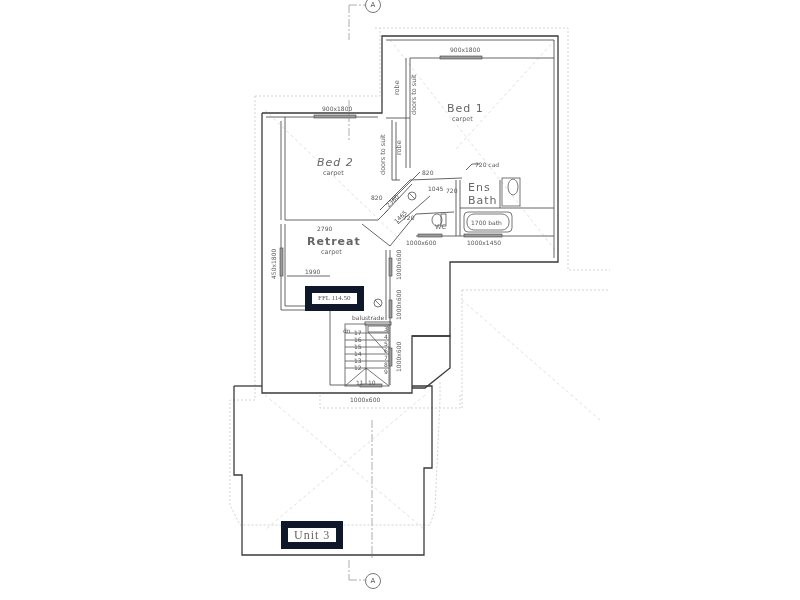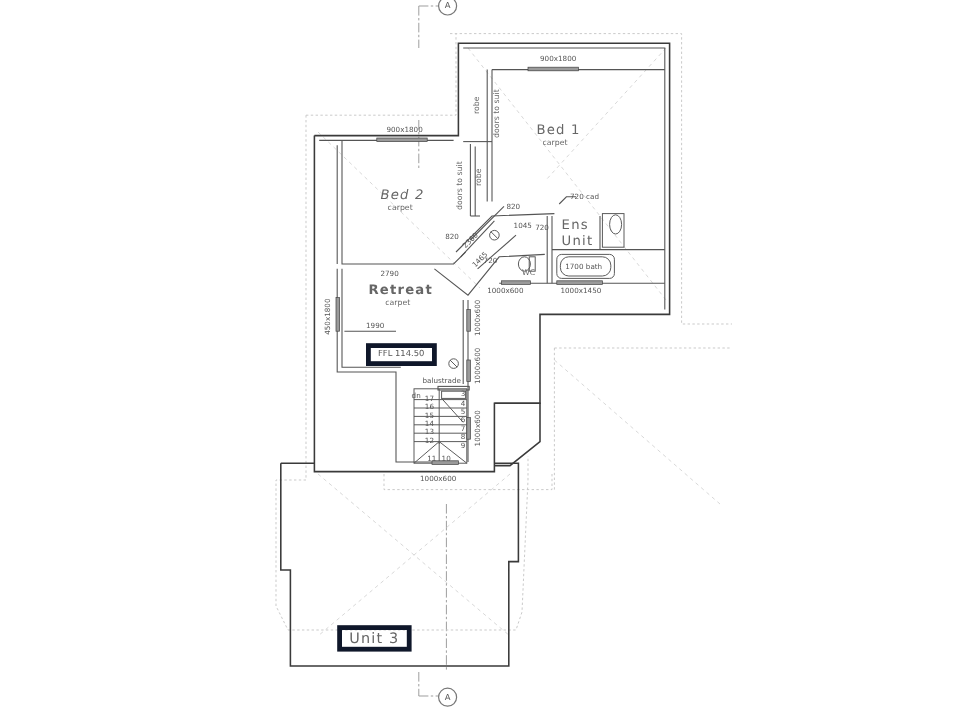--- a/index.html
+++ b/index.html
@@ -10,21 +10,21 @@
     .roof { fill: none; stroke: #c8c8c8; stroke-width: 0.8; stroke-dasharray: 2 2; }
     .roofhip { fill: none; stroke: #d6d6d6; stroke-width: 0.8; stroke-dasharray: 3 3; }
     .axis { fill: none; stroke: #9a9a9a; stroke-width: 0.8; stroke-dasharray: 8 2 2 2; }
     .window { fill: #9a9a9a; stroke: #444; stroke-width: 0.6; }
     .fixture { fill: none; stroke: #555; stroke-width: 0.8; }
     .lbl { position: absolute; color: #555; white-space: nowrap; line-height: 1; }
     .room { font-size: 11px; letter-spacing: 1px; color: #666; }
     .sub { font-size: 6.5px; color: #666; }
     .dim { font-size: 6px; color: #555; }
     .vert { transform-origin: left top; transform: rotate(-90deg); }
-    .box { border: 4px solid #0f172a; padding: 2px 6px; }
+    .box { border: 7px solid #0f172a; padding: 2px 6px; font-family: Liberation Serif, serif; }
     .marker { position: absolute; width: 14px; height: 14px; border: 1px solid #777; border-radius: 50%; font-size: 7px; color: #555; text-align: center; line-height: 14px; background: #fff; }
   </style>
 </head>
 <body>
 
 <svg id="plan" viewBox="0 0 800 600" xmlns="http://www.w3.org/2000/svg">
 
   <g>
     <line class="axis" x1="349" y1="5" x2="349" y2="40"></line>
     <line class="axis" x1="349" y1="5" x2="366" y2="5"></line>
@@ -150,21 +150,21 @@
 <div class="marker" style="left:365px; top:-3px;">A</div>
 <div class="marker" style="left:365px; top:573px;">A</div>
 
 <div class="lbl room" style="left:447px; top:103px;">Bed 1</div>
 <div class="lbl sub" style="left:452px; top:116px;">carpet</div>
 <div class="lbl room" style="left:317px; top:157px;font-style:italic;">Bed 2</div>
 <div class="lbl sub" style="left:323px; top:170px;">carpet</div>
 <div class="lbl room" style="left:307px; top:236px;font-weight:bold;">Retreat</div>
 <div class="lbl sub" style="left:321px; top:249px;">carpet</div>
 <div class="lbl room" style="left:468px; top:182px;">Ens</div>
-<div class="lbl room" style="left:468px; top:195px;">Unit</div>
+<div class="lbl room" style="left:468px; top:195px;">Bath</div>
 <div class="lbl sub" style="left:435px; top:224px;">WC</div>
 
 <div class="lbl sub vert" style="left:394px; top:95px;">robe</div>
 <div class="lbl sub vert" style="left:411px; top:115px;">doors to suit</div>
 <div class="lbl sub vert" style="left:396px; top:155px;">robe</div>
 <div class="lbl sub vert" style="left:380px; top:175px;">doors to suit</div>
 <div class="lbl dim" style="left:475px; top:162px;">720 cad</div>
 <div class="lbl dim" style="left:471px; top:220px;">1700 bath</div>
 <div class="lbl dim" style="left:352px; top:315px;">balustrade</div>
 <div class="lbl dim" style="left:343px; top:328px;">dn</div>

